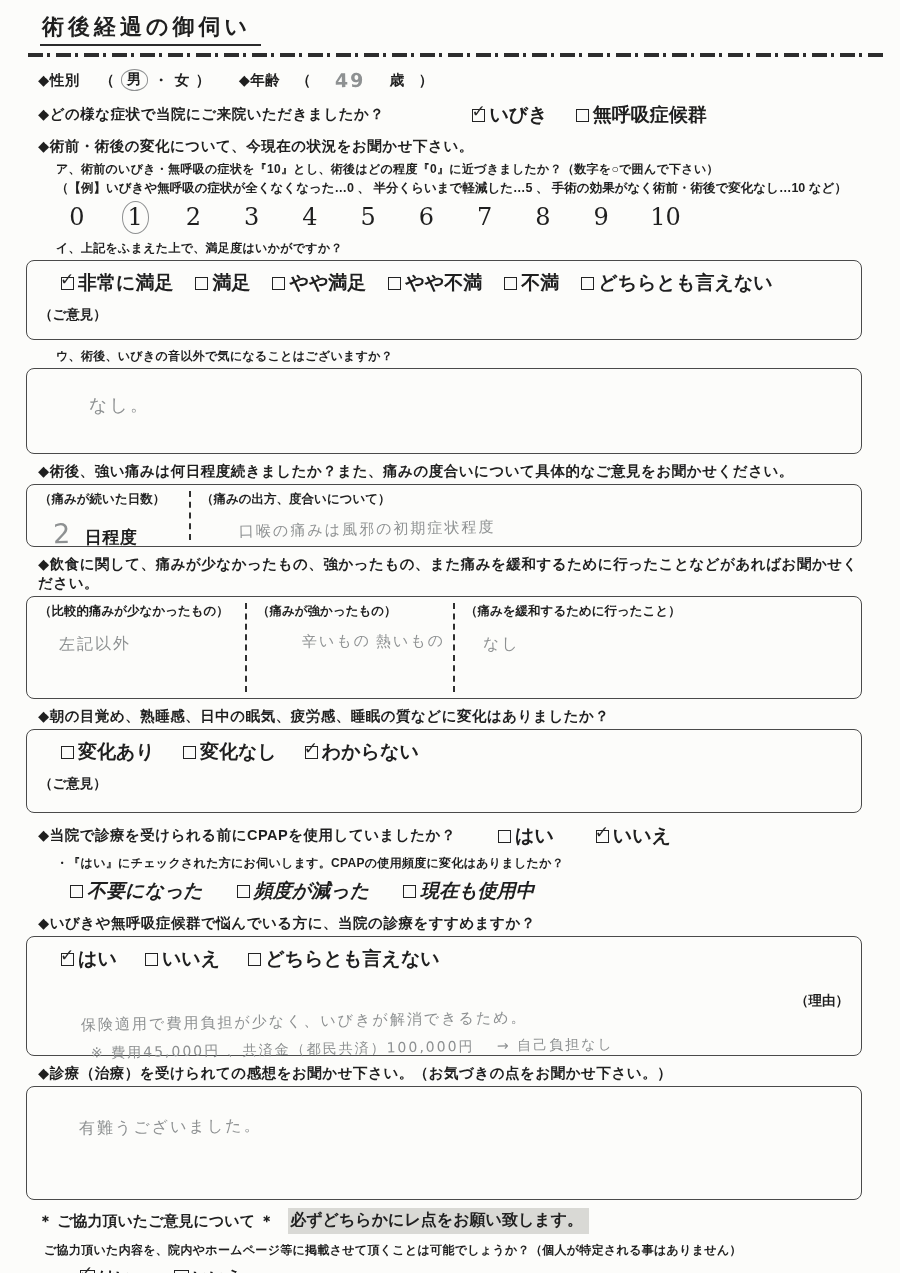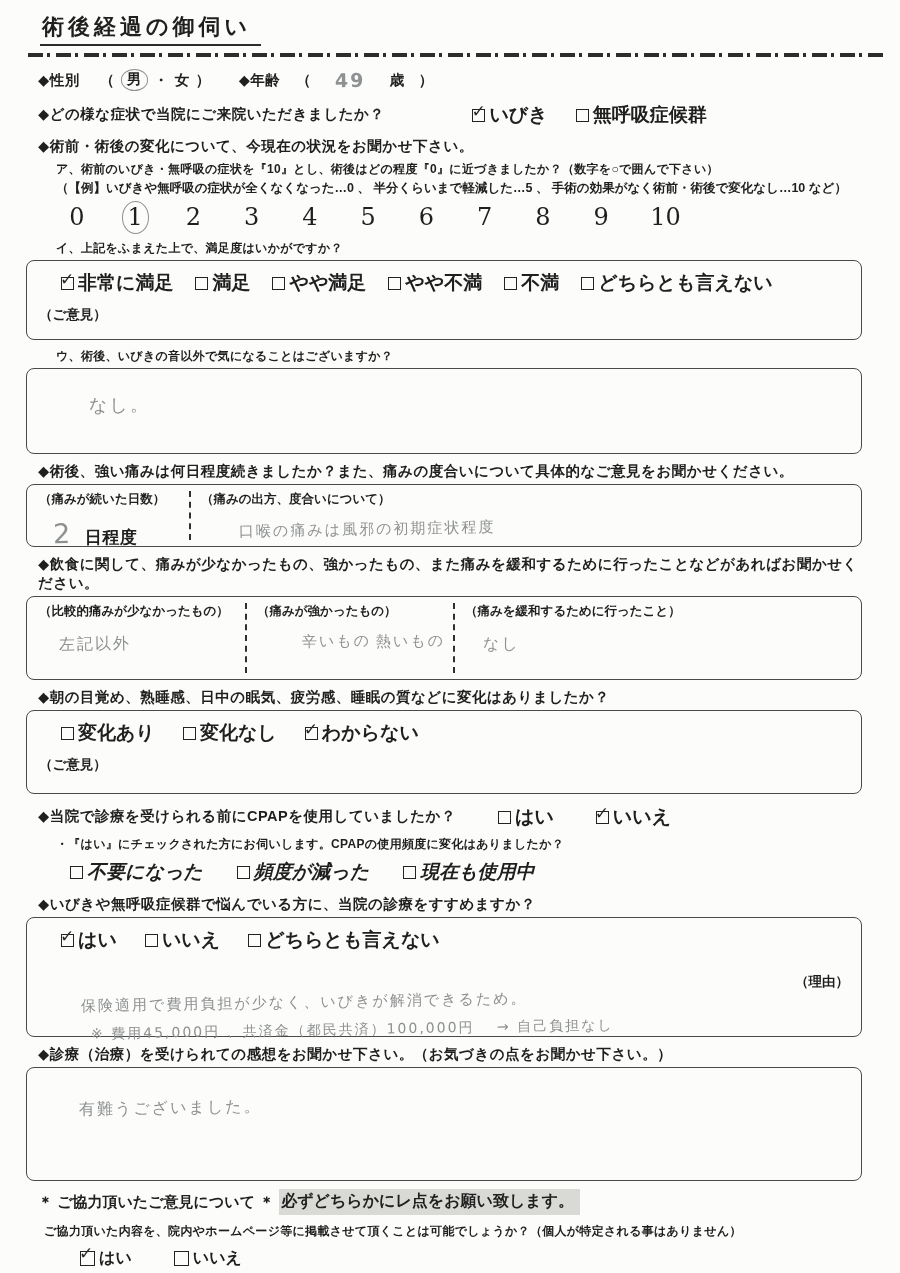--- a/index.html
+++ b/index.html
@@ -182,21 +182,21 @@
       <div class="col" style="flex:1;">
         <div class="small">（痛みの出方、度合いについて）</div>
         <div style="margin:12px 0 0 38px;">
           <span class="hw" style="font-size:15px;">口喉の痛みは風邪の初期症状程度</span>
         </div>
       </div>
     </div>
   </div>
 
   <div class="q">◆飲食に関して、痛みが少なかったもの、強かったもの、また痛みを緩和するために行ったことなどがあればお聞かせください。</div>
-  <div class="box" style="height:84px; padding:6px 10px;">
+  <div class="box" style="height:103px; padding:6px 10px;">
     <div class="cols">
       <div class="col" style="width:208px;">
         <div class="small">（比較的痛みが少なかったもの）</div>
         <div style="margin:14px 0 0 20px;">
           <span class="hw" style="font-size:16px;">左記以外</span>
         </div>
       </div>
       <div class="col" style="width:208px;">
         <div class="small">（痛みが強かったもの）</div>
         <div style="margin:10px 0 0 14px;text-align:right;">
@@ -286,21 +286,21 @@
       <span class="hw" style="font-size:14px;">※ 費用45,000円 、共済金（都民共済）100,000円　 → 自己負担なし</span>
     </div>
   </div>
 
   <div class="q">◆診療（治療）を受けられての感想をお聞かせ下さい。（お気づきの点をお聞かせ下さい。）</div>
   <div class="box" style="height:114px; padding-top:30px; padding-left:52px;">
     <span class="hw" style="font-size:16px;">有難うございました。</span>
   </div>
 
   <div style="margin-top:8px;">
-    <div class="row" style="gap:5px; margin-bottom:8px;">
+    <div class="row" style="gap:14px; margin-bottom:8px;">
       <span class="star">＊ ご協力頂いたご意見について ＊</span>
       <span class="hl">必ずどちらかにレ点をお願い致します。</span>
     </div>
     <div class="q2" style="margin-left:6px; margin-bottom:8px; font-weight:600;">ご協力頂いた内容を、院内やホームページ等に掲載させて頂くことは可能でしょうか？（個人が特定される事はありません）</div>
     <div class="opts-row" style="margin-left:42px; gap:42px; margin-bottom:10px;">
       <span class="opt">
         <span class="cb big" data-checked="true"></span>
         <span class="optlabel" style="font-size:16px;">はい</span>
       </span>
       <span class="opt">

